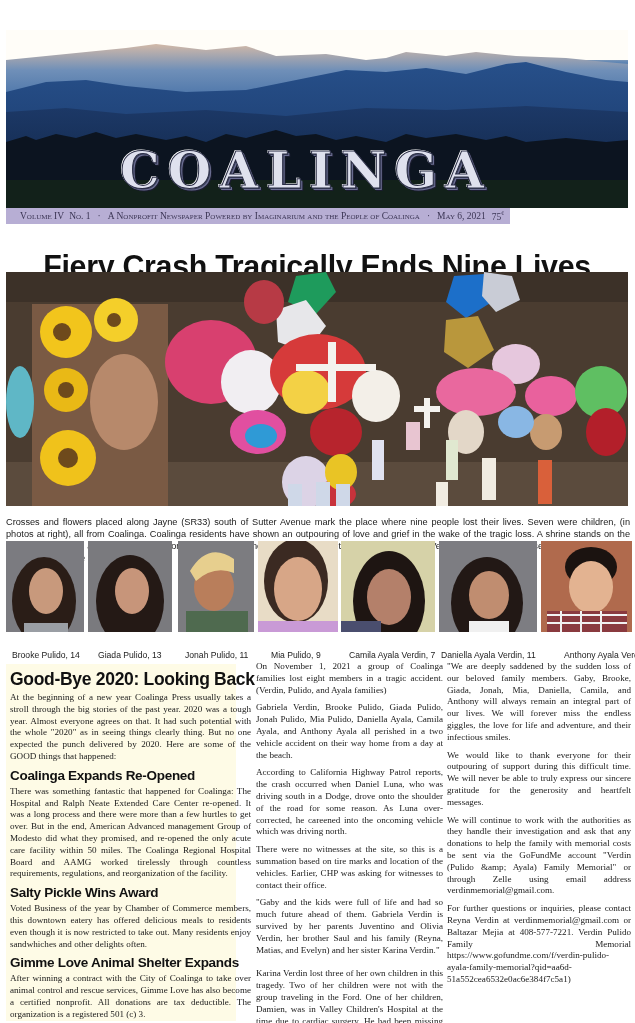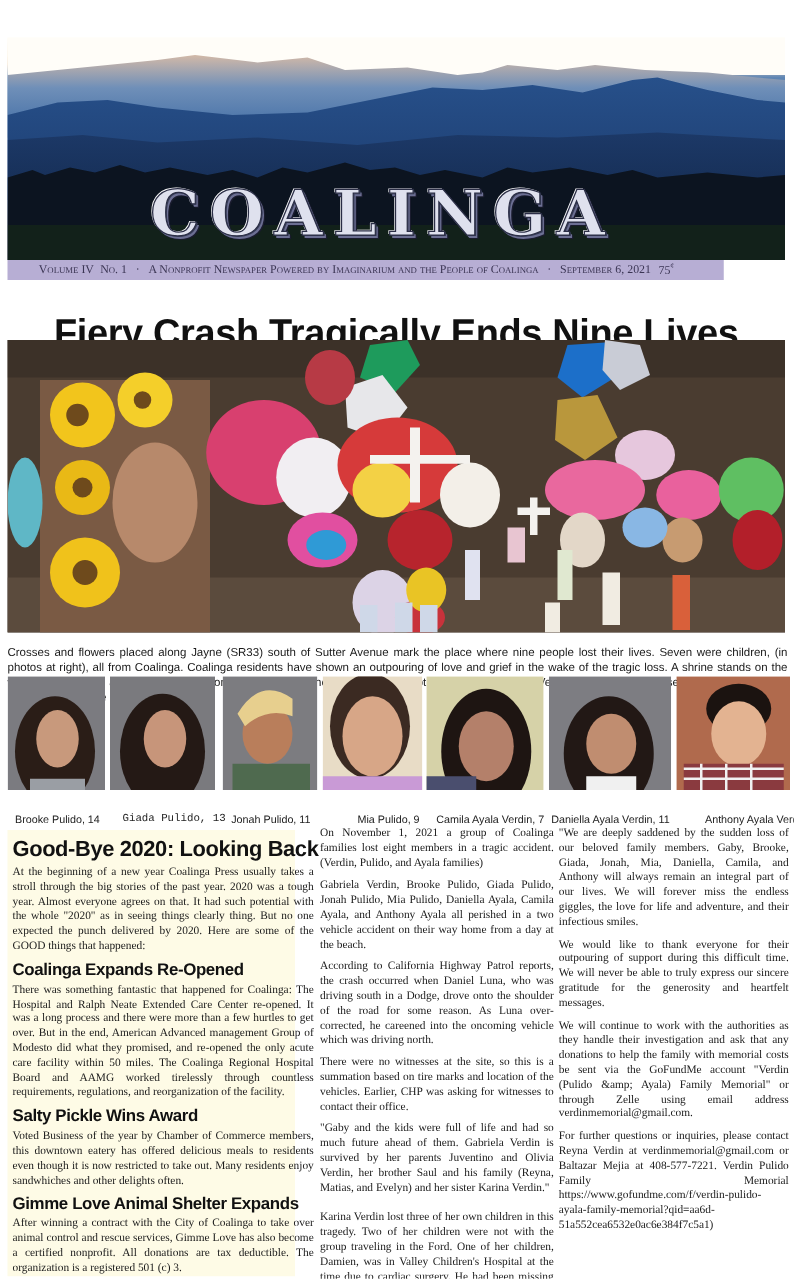--- a/index.html
+++ b/index.html
@@ -9,22 +9,22 @@
   .masthead { position: absolute; left: 6px; top: 30px; width: 622px; height: 178px; overflow: hidden;
     background: linear-gradient(180deg, #fffdf7 0%, #fbf1de 8%, #f3dcc4 12%, #5f86b4 18%, #3f6aa0 28%, #2f5691 38%, #284a82 50%, #1f3d6e 62%, #172f57 72%, #0f1d33 82%, #0c1523 100%); }
   .mast-svg { position: absolute; left: 0; top: 0; width: 622px; height: 178px; }
   .mast-title { position: absolute; left: 0; top: 110px; width: 622px; height: 62px; text-align: center;
     font-family: "DejaVu Serif", serif; font-weight: bold; font-size: 50px; letter-spacing: 8px; line-height: 62px;
     color: #dfe1ee;
     text-shadow: 1px 1px 0 #3a3f5a, 2px 2px 0 #6c6f93, 3px 3px 0 #1a1c2e, -1px -1px 0 #ffffff;
     -webkit-text-stroke: 1px #2b2e46; }
   .mast-title .gap { display: inline-block; width: 22px; }
 
-  .infobar { position: absolute; left: 6px; top: 208px; width: 562px; height: 16px; background: #b7aed4;
-    display: flex; align-items: center; font-family: "Liberation Serif", serif; font-variant: small-caps; font-size: 9.5px; color: #3b3554; white-space: nowrap; padding-left: 11px; }
+  .infobar { position: absolute; left: 6px; top: 208px; width: 504px; height: 16px; background: #b7aed4;
+    display: flex; align-items: center; font-family: "Liberation Serif", serif; font-variant: small-caps; font-size: 9.5px; color: #3b3554; white-space: nowrap; }
   .infobar span { display: inline-block; }
   .ib-vol { margin-left: 14px; }
   .ib-no { margin-left: 5px; }
   .ib-dot { margin: 0 7px; }
   .ib-price { margin-left: 6px; }
   .ib-price sup { font-size: 6px; }
 
   .headline { position: absolute; left: 6px; top: 226px; width: 622px; height: 40px; text-align: center;
     font-family: "Liberation Sans", sans-serif; font-weight: bold; font-size: 31px; line-height: 40px;
     letter-spacing: -0.3px; color: #111; transform: scaleX(0.98); }
@@ -85,21 +85,21 @@
   </svg>
   <div class="mast-title"><span>COALINGA</span><span class="gap"></span><span>PRESS</span></div>
 </div>
 
 <div class="infobar">
   <span class="ib-vol">Volume IV</span>
   <span class="ib-no">No. 1</span>
   <span class="ib-dot">·</span>
   <span>A Nonprofit Newspaper Powered by Imaginarium and the People of Coalinga</span>
   <span class="ib-dot">·</span>
-  <span>September 6, 2021</span>
+  <span>May 6, 2021</span>
   <span class="ib-price"><span>75</span><sup>¢</sup></span>
 </div>
 
 <h1 class="headline">Fiery Crash Tragically Ends Nine Lives</h1>
 
 <div class="photo">
   <svg class="photo-svg" viewBox="0 0 622 234" preserveAspectRatio="none">
     <rect x="0" y="0" width="622" height="234" fill="#4a3c30"></rect>
     <rect x="0" y="0" width="622" height="30" fill="#3c3128"></rect>
     <rect x="0" y="190" width="622" height="44" fill="#5b4b3d"></rect>
@@ -219,23 +219,23 @@
     <svg viewBox="0 0 91 91" preserveAspectRatio="none">
         <rect width="91" height="91" fill="#b06a4d"></rect>
         <ellipse cx="50" cy="26" rx="26" ry="20" fill="#1b1310"></ellipse>
         <ellipse cx="50" cy="46" rx="22" ry="26" fill="#e3b391"></ellipse>
         <rect x="6" y="70" width="80" height="21" fill="#8a3a3f"></rect>
         <path d="M6 74 L86 74 M6 82 L86 82 M20 70 L20 91 M40 70 L40 91 M60 70 L60 91" stroke="#f1f1f1" stroke-width="2"></path>
       </svg>
   </div>
 </div>
 <span class="p-name" style="left:12px;">Brooke  Pulido, 14</span>
-<span class="p-name" style="left:98px;font-family:Liberation Mono, monospace;">Giada  Pulido, 13</span>
+<span class="p-name" style="left:98px;">Giada  Pulido, 13</span>
 <span class="p-name" style="left:185px;">Jonah  Pulido, 11</span>
-<span class="p-name" style="left:286px;">Mia  Pulido, 9</span>
+<span class="p-name" style="left:271px;">Mia  Pulido, 9</span>
 <span class="p-name" style="left:349px;">Camila Ayala Verdin, 7</span>
 <span class="p-name" style="left:441px;">Daniella Ayala Verdin, 11</span>
 <span class="p-name" style="left:548px;margin-left:16px;">Anthony Ayala Verdin, 6</span>
 
 <div class="left-col">
   <div class="lc-inner">
     <h2 class="h-big">Good-Bye 2020: Looking  Back</h2>
     <p class="body-txt">At the beginning of a new year Coalinga Press usually takes a stroll through the big stories of the past year. 2020 was a tough year. Almost everyone agrees on that. It had such potential with the whole "2020" as in seeing things clearly thing. But no one expected the punch delivered by 2020. Here are some of the GOOD things that happened:</p>
     <h3 class="h-sub">Coalinga Expands Re-Opened</h3>
     <p class="body-txt">There was something fantastic that happened for Coalinga: The Hospital and Ralph Neate Extended Care Center re-opened. It was a long process and there were more than a few hurtles to get over. But in the end, American Advanced management Group of Modesto did what they promised, and re-opened the only acute care facility within 50 miles. The Coalinga Regional Hospital Board and AAMG worked tirelessly through countless requirements, regulations, and reorganization of the facility.</p>

